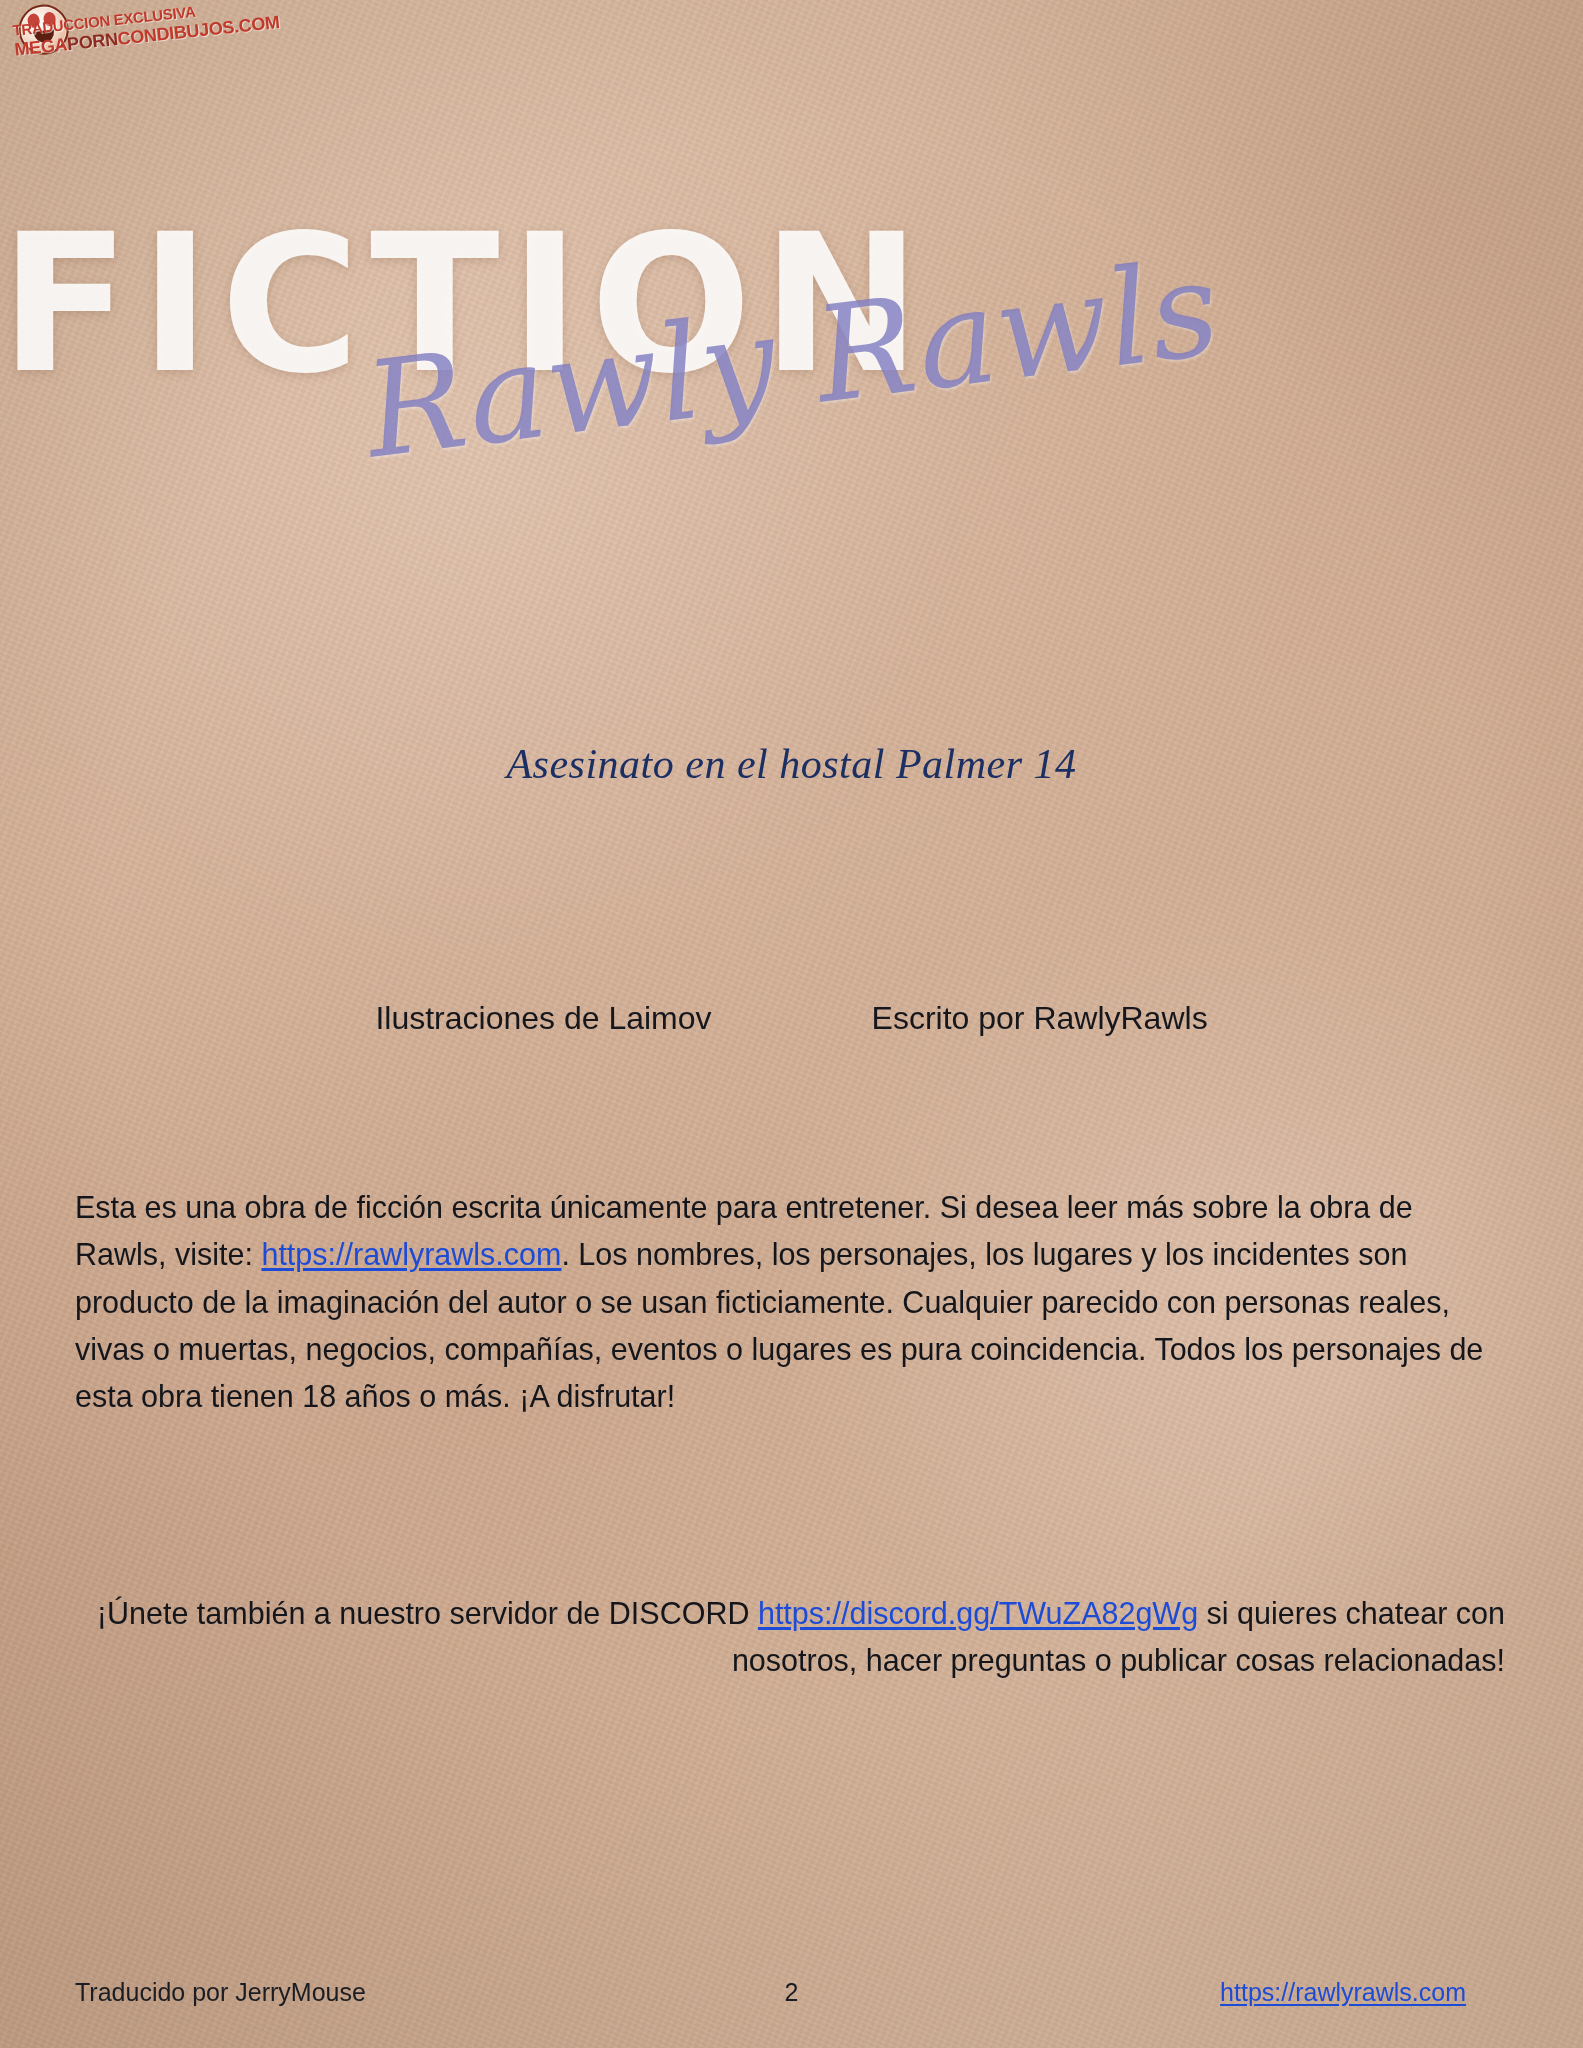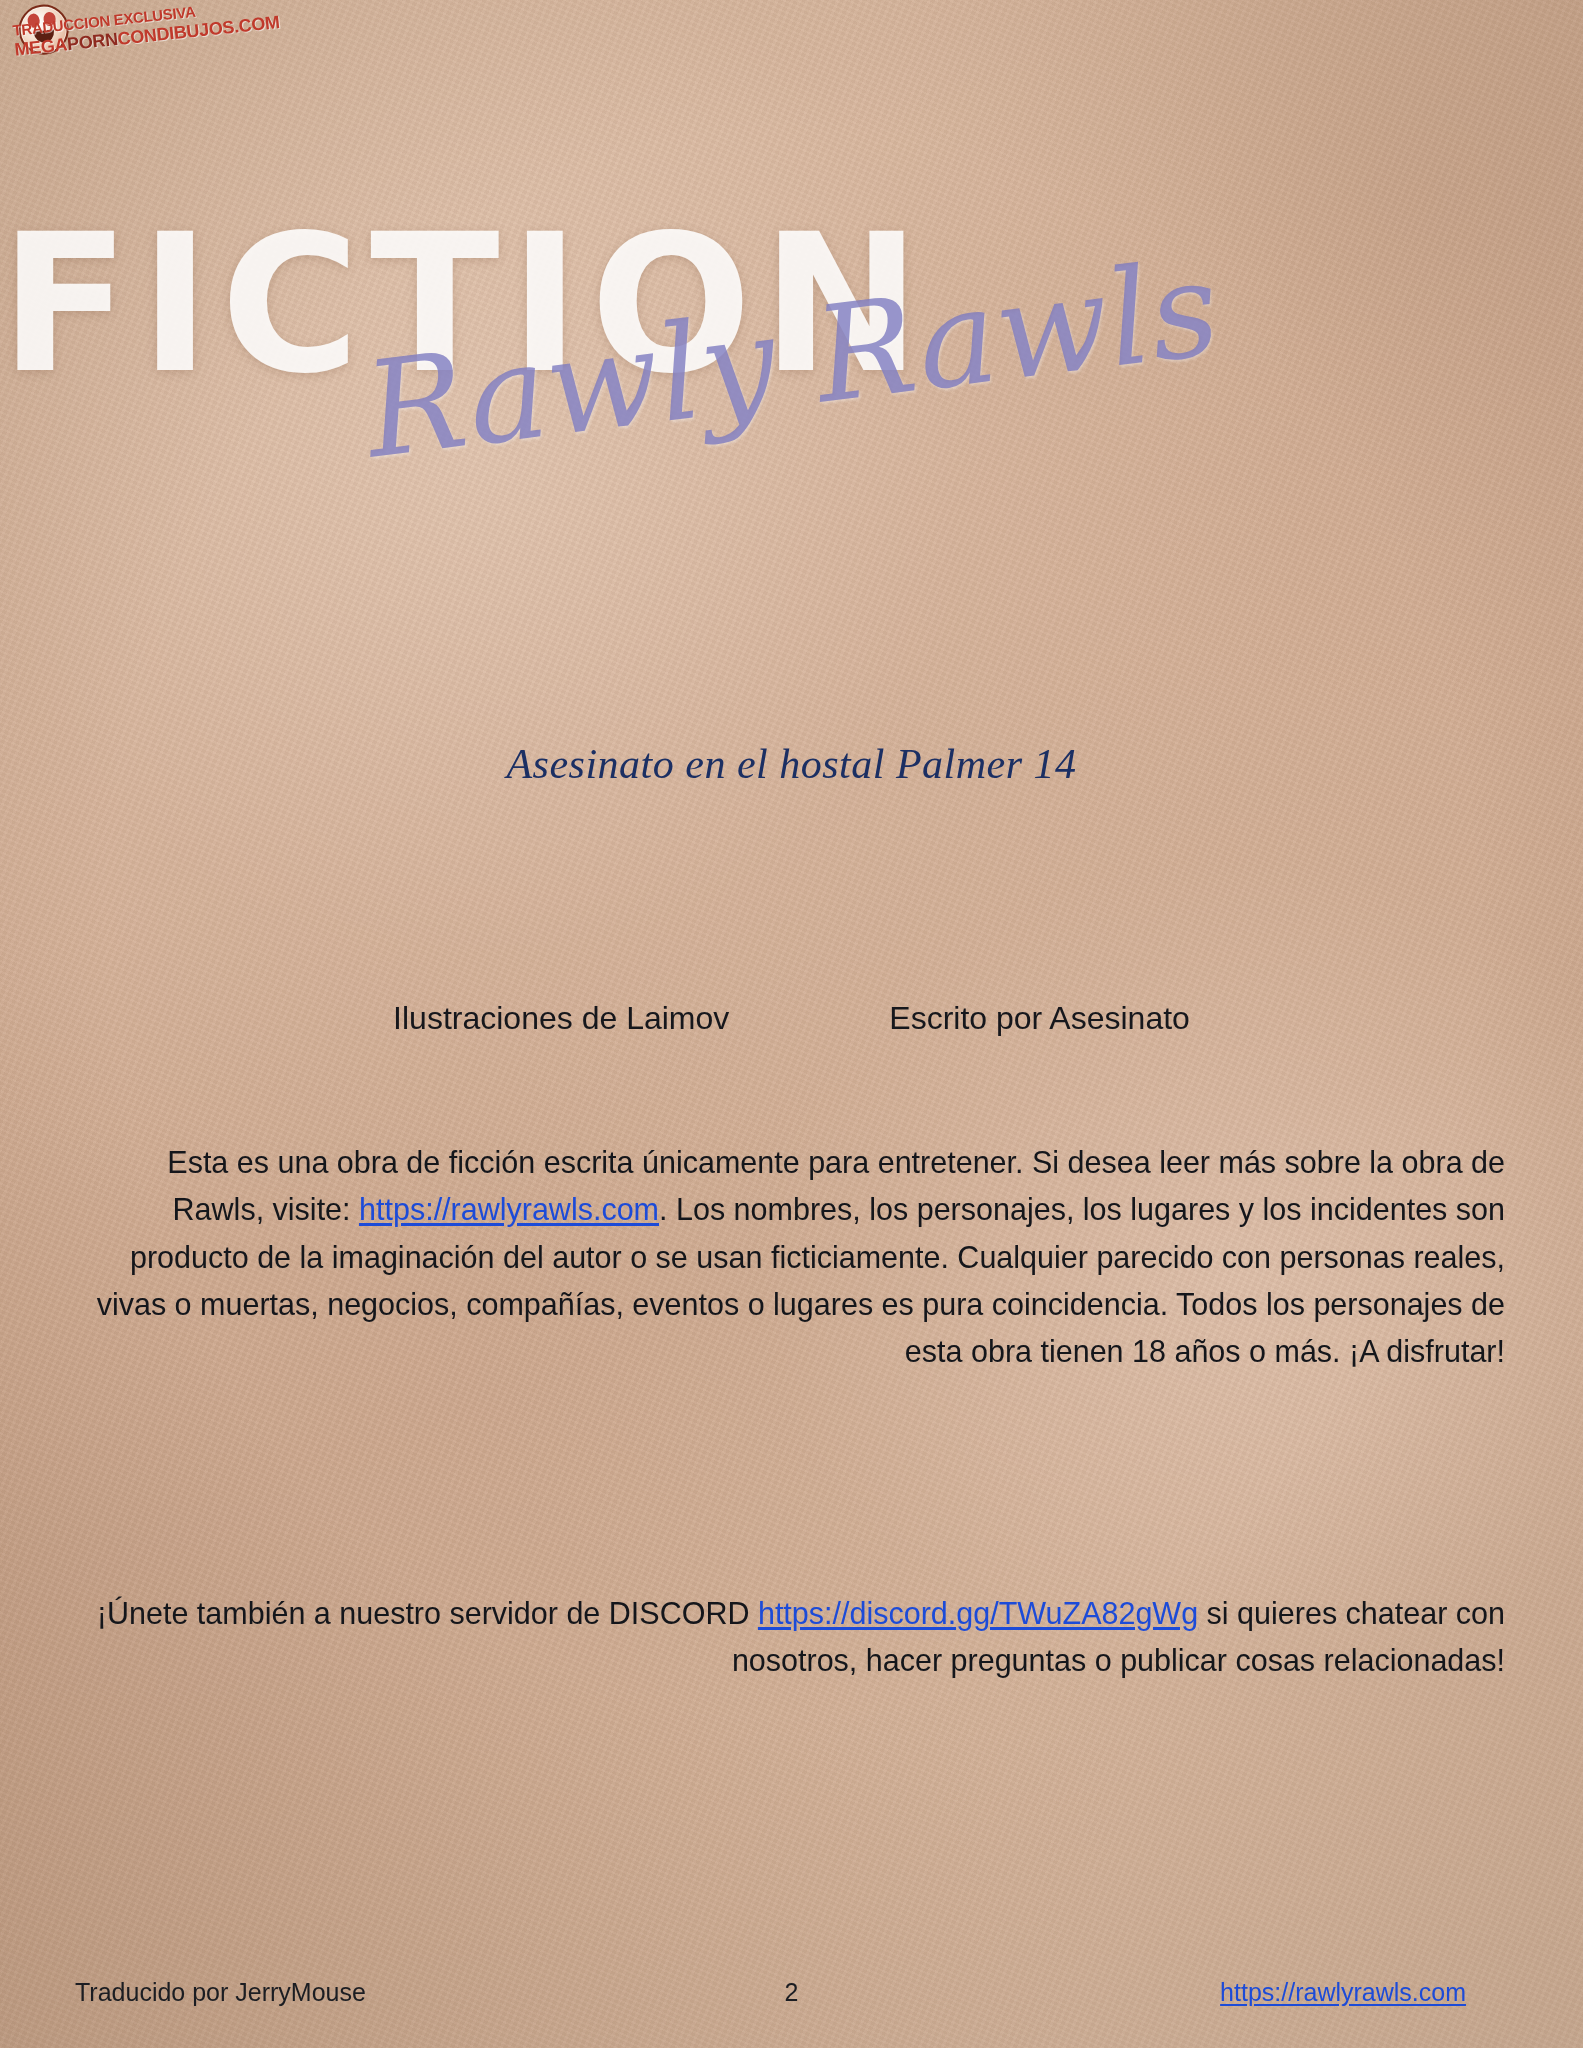--- a/index.html
+++ b/index.html
@@ -164,23 +164,23 @@
     gap: 160px;
     font-size: 32px;
     color: #16171c;
     text-align: center;
   }
 
   
   .disclaimer {
     position: absolute;
     left: 75px;
-    top: 1139px;
+    top: 1184px;
     width: 1430px;
-    text-align: right;
+    text-align: left;
     font-size: 30.5px;
     line-height: 1.55;
     color: #14161b;
   }
   .discord-block {
     position: absolute;
     left: 75px;
     top: 1590px;
     width: 1430px;
     text-align: right;
@@ -252,21 +252,21 @@
 
   <div class="logo-wrap">
     <div class="logo-fiction">FICTION</div>
     <div class="logo-script">Rawly Rawls</div>
   </div>
 
   <div class="title">Asesinato en el hostal Palmer 14</div>
 
   <div class="credits">
     <div>Ilustraciones de Laimov</div>
-    <div>Escrito por Asesinato</div>
+    <div>Escrito por RawlyRawls</div>
   </div>
 
   <div class="disclaimer">
     <span>Esta es una obra de ficción escrita únicamente para entretener. Si desea leer más sobre la obra de Rawls, visite: </span><a class="link" href="#">https://rawlyrawls.com</a><span>. Los nombres, los personajes, los lugares y los incidentes son producto de la imaginación del autor o se usan ficticiamente. Cualquier parecido con personas reales, vivas o muertas, negocios, compañías, eventos o lugares es pura coincidencia. Todos los personajes de esta obra tienen 18 años o más. ¡A disfrutar!</span>
   </div>
 
   <div class="discord-block">
     <span>¡Únete también a nuestro servidor de DISCORD </span><a class="link" href="#">https://discord.gg/TWuZA82gWg</a><span> si quieres chatear con nosotros, hacer preguntas o publicar cosas relacionadas!</span>
   </div>
 

